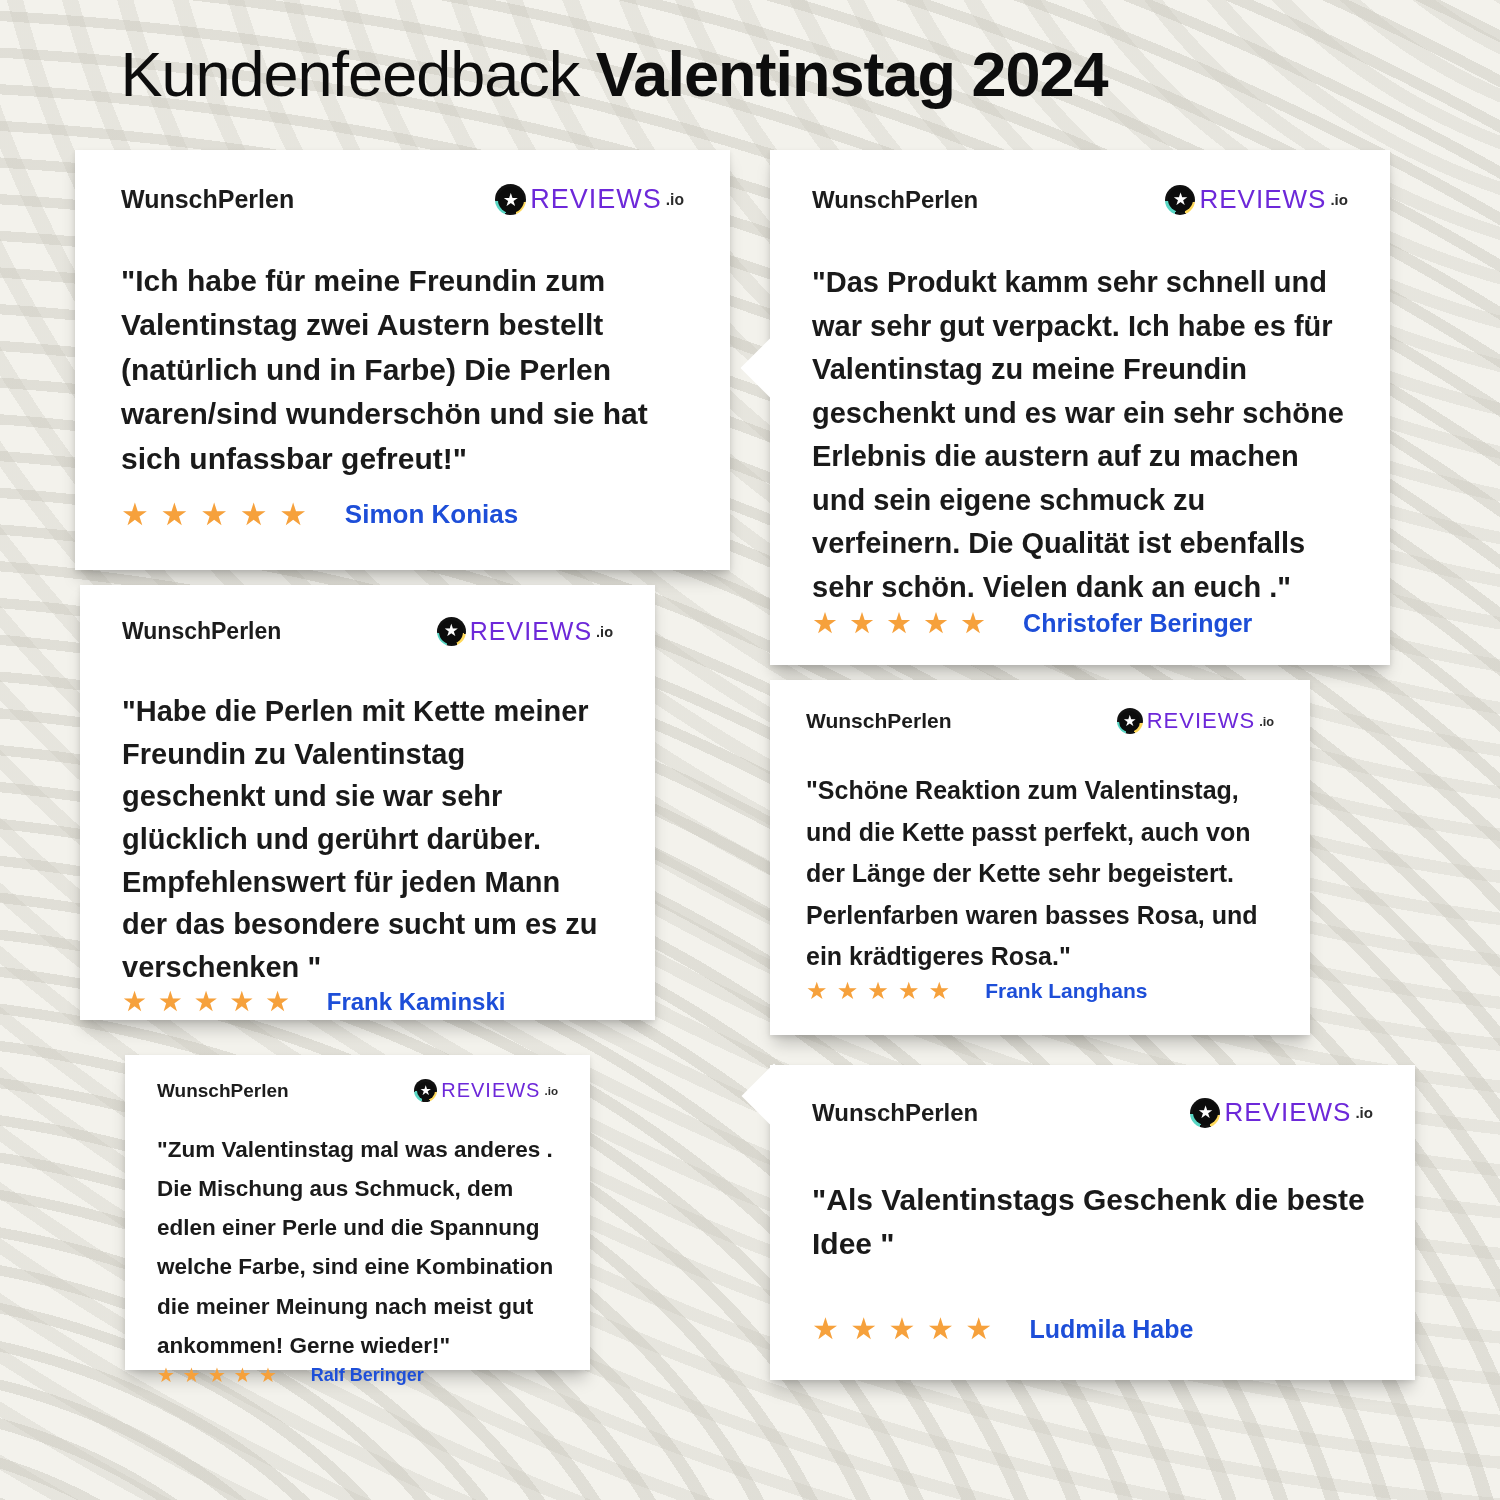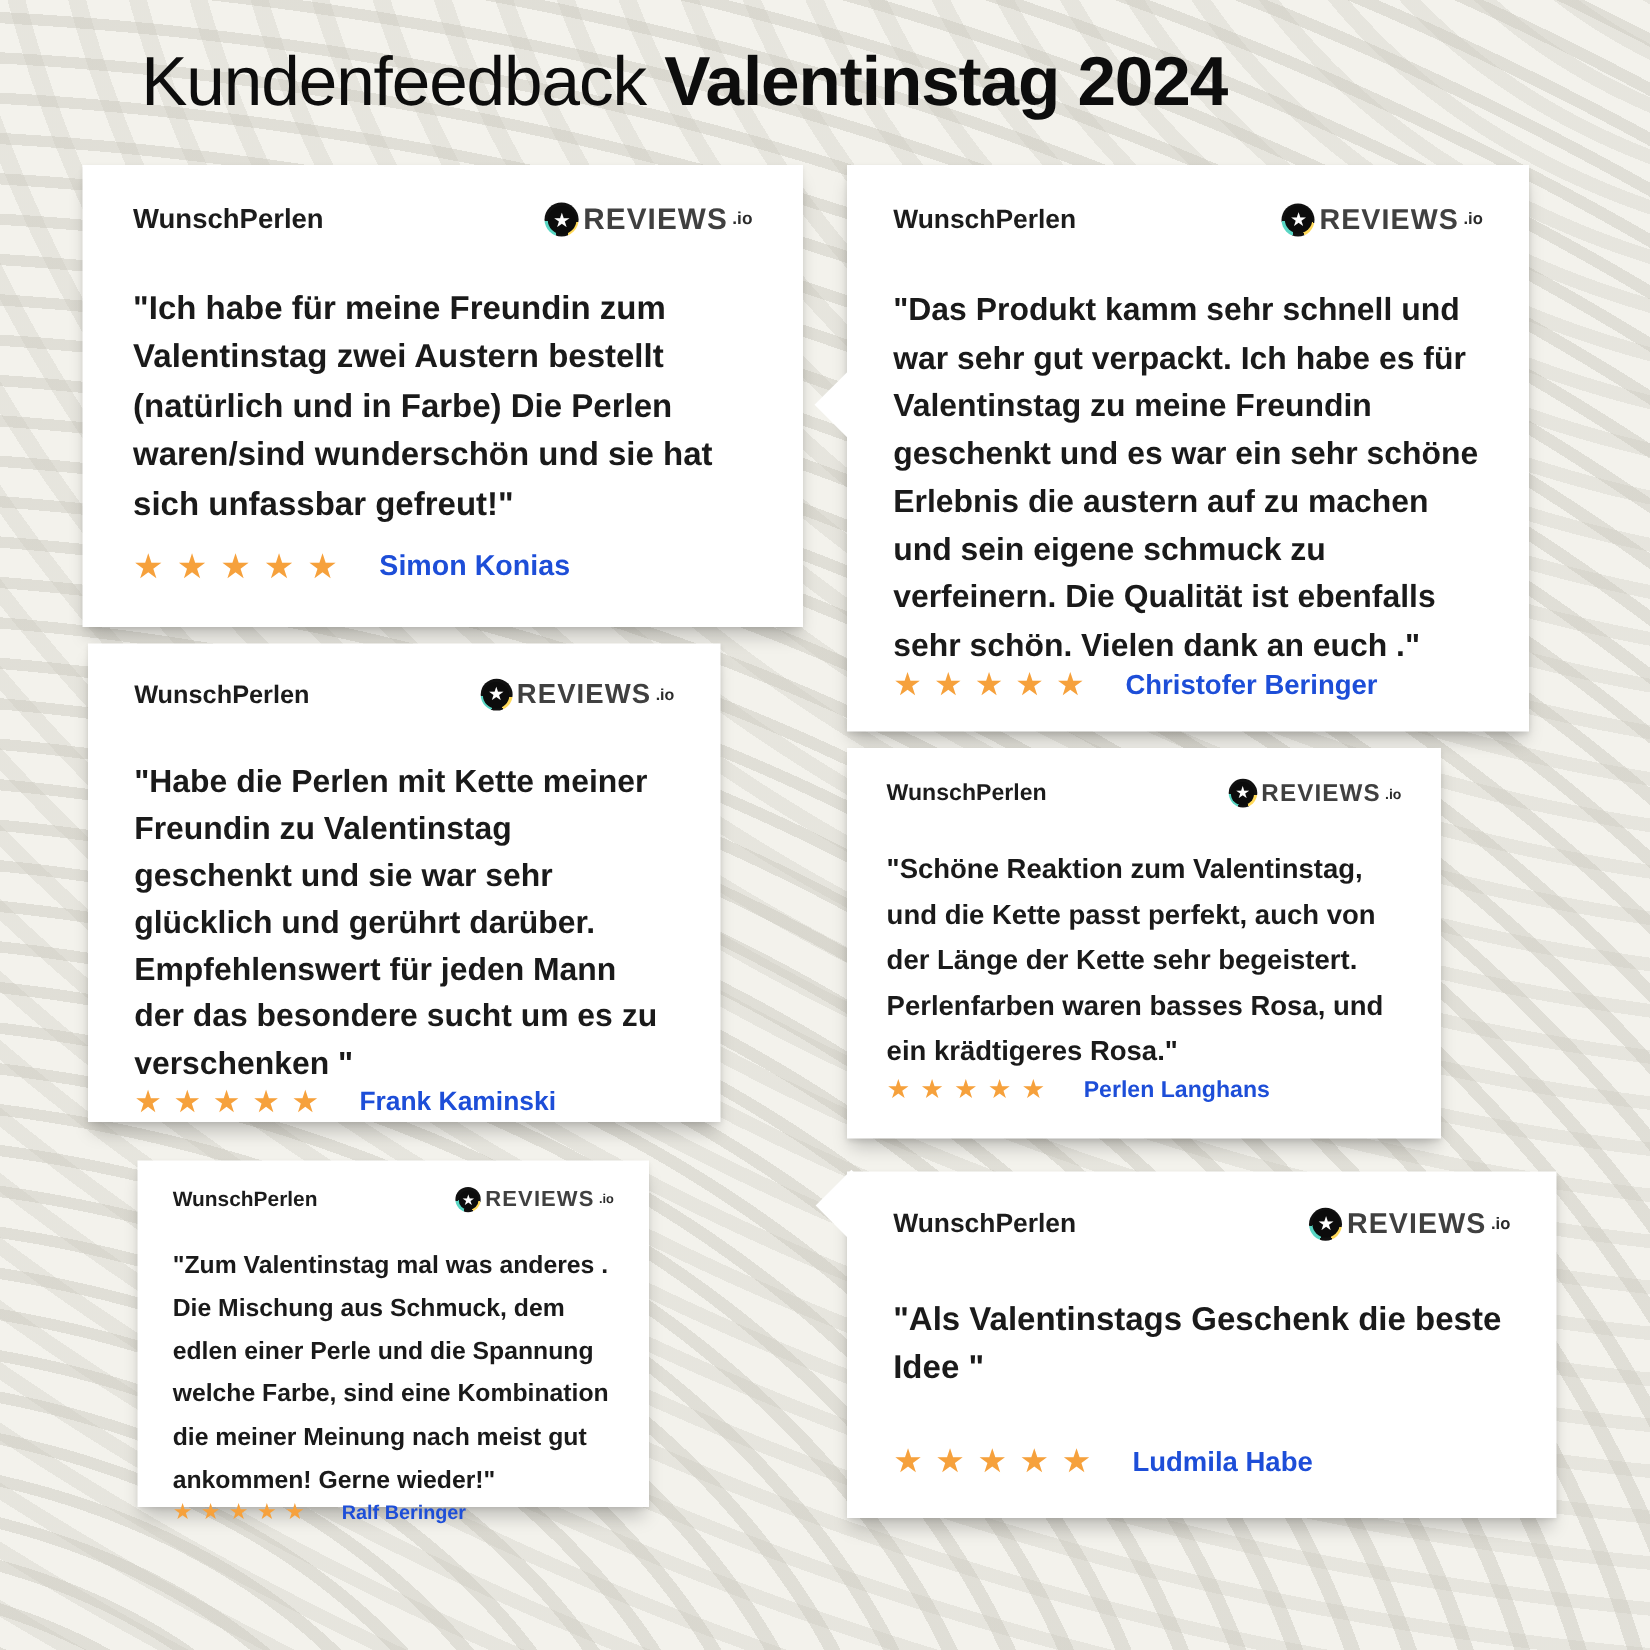--- a/index.html
+++ b/index.html
@@ -5,21 +5,21 @@
   html,body{margin:0;padding:0;}
   body{
     width:1500px;height:1500px;
     font-family:"Liberation Sans","DejaVu Sans",sans-serif;
     background-color:#f3f2ec;
     background-image:
       repeating-radial-gradient(ellipse 1300px 950px at -12% 118%, rgba(201,199,189,0.45) 0 14px, rgba(243,242,236,0) 14px 50px),
       repeating-radial-gradient(ellipse 1500px 1150px at 118% -18%, rgba(201,199,189,0.30) 0 16px, rgba(243,242,236,0) 16px 54px);
     overflow:hidden;
   }
-  .stage{position:relative;width:1228px;height:1500px;padding-left:16px;}
+  .stage{position:relative;width:1228px;height:1500px;}
 
   .page-title{
     position:absolute;left:0;top:38px;width:100%;
     text-align:center;color:#0d0d0d;
     font-size:63px;letter-spacing:-1px;font-weight:400;
   }
   .page-title b{font-weight:800;}
 
   .card{
     position:absolute;background:#ffffff;color:#191919;
@@ -37,21 +37,21 @@
     width:var(--badge);height:var(--badge);border-radius:50%;
     background:conic-gradient(from 200deg,#59d6c4 0 18%,#111 18% 72%,#ffd95a 72% 88%,#111 88% 100%);
     display:flex;align-items:center;justify-content:center;flex:0 0 auto;
   }
   .rio-badge-inner{
     width:calc(var(--badge) - 5px);height:calc(var(--badge) - 5px);
     border-radius:50%;background:#0c0c0c;color:#ffffff;
     display:flex;align-items:center;justify-content:center;
     font-size:calc(var(--badge) * 0.58);line-height:1;
   }
-  .rio-text{font-size:var(--fs-logo);font-weight:700;letter-spacing:1px;color:#404040;}
+  .rio-text{font-size:var(--fs-logo);font-weight:400;letter-spacing:1px;color:#6d28d9;}
   .rio-suffix{font-size:calc(var(--fs-logo) * 0.58);font-weight:600;color:#2b2b2b;}
 
   .review-text{
     font-weight:700;color:#1a1a1a;
     font-size:var(--fs-text);line-height:var(--lh-text);
     margin-top:var(--gap-text);
   }
   .card-foot{display:flex;align-items:center;margin-top:auto;}
   .stars{
     color:#f6a13c;font-size:var(--fs-stars);letter-spacing:0.38em;
@@ -153,21 +153,21 @@
         <span class="rio-badge">
             <span class="rio-badge-inner">★</span>
           </span>
         <span class="rio-text">REVIEWS</span>
         <span class="rio-suffix">.io</span>
       </span>
     </div>
     <div class="review-text">"Schöne Reaktion zum Valentinstag, und die Kette passt perfekt, auch von der Länge der Kette sehr begeistert. Perlenfarben waren basses Rosa, und ein krädtigeres Rosa."</div>
     <div class="card-foot">
       <span class="stars">★★★★★</span>
-      <span class="reviewer">Perlen Langhans</span>
+      <span class="reviewer">Frank Langhans</span>
     </div>
   </div>
 
   <div class="card c5">
     <div class="card-head">
       <span class="brand">WunschPerlen</span>
       <span class="rio">
         <span class="rio-badge">
             <span class="rio-badge-inner">★</span>
           </span>

